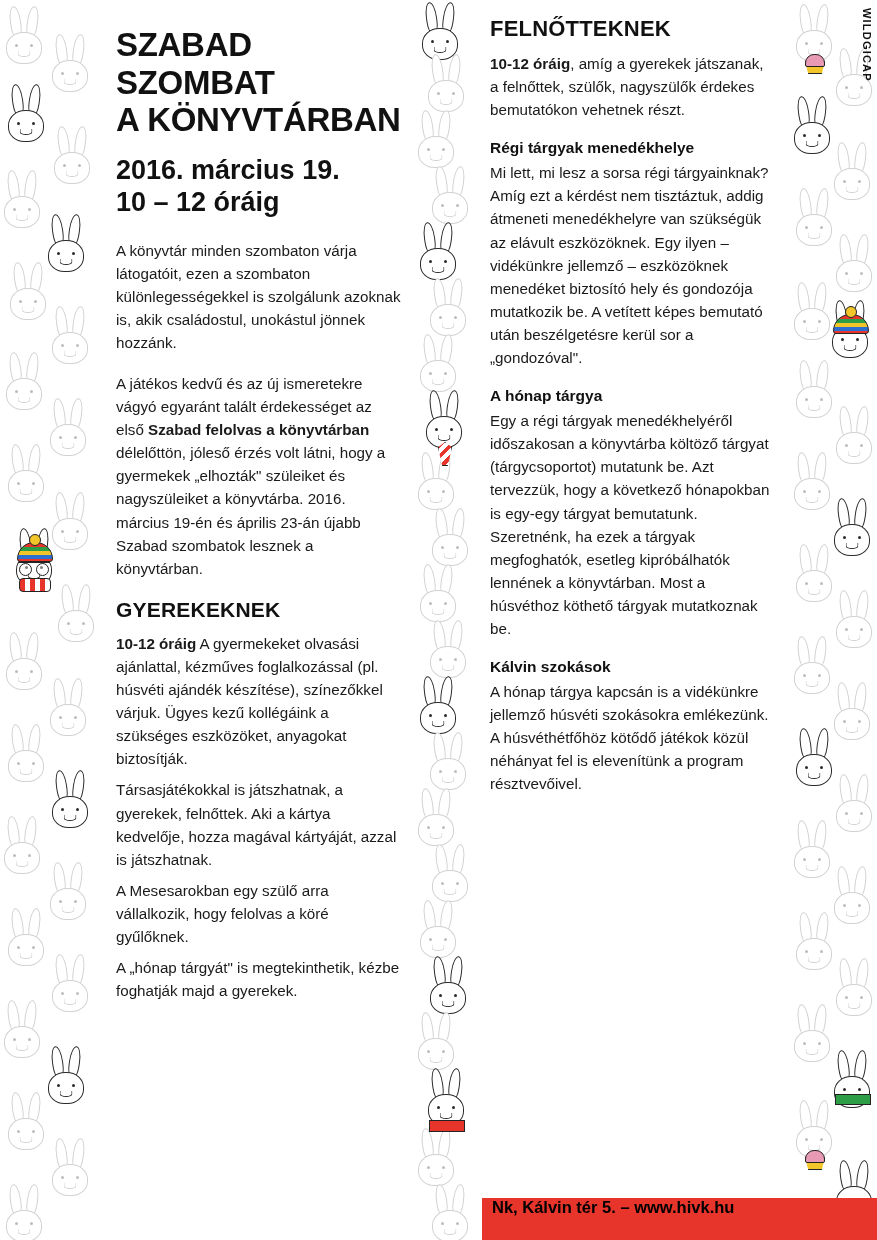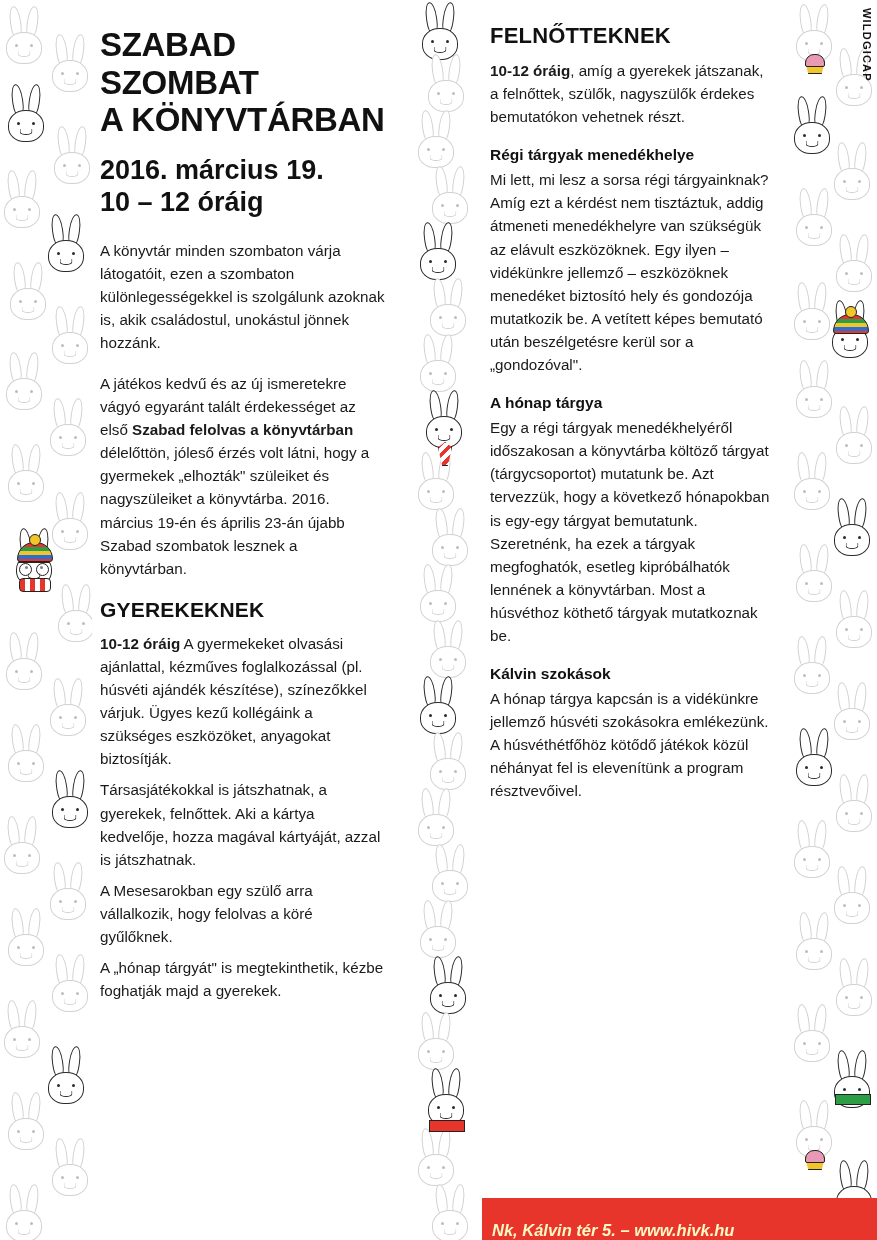--- a/index.html
+++ b/index.html
@@ -187,21 +187,21 @@
     z-index: 6;
   }
 
   
   .col {
     position: absolute;
     top: 0;
     z-index: 5;
     background: rgba(255,255,255,0.93);
   }
-  .col-left  { left: 92px;  width: 308px; padding: 22px 14px 0 8px; box-sizing: border-box; }
+  .col-left  { left: 108px;  width: 308px; padding: 22px 14px 0 8px; box-sizing: border-box; }
   .col-right { left: 482px; width: 306px; padding: 16px 14px 0 8px; box-sizing: border-box; }
 
   h1.poster-title {
     font-size: 33px;
     line-height: 1.14;
     font-weight: bold;
     margin: 4px 0 16px 0;
     letter-spacing: -0.3px;
     color: #111;
   }
@@ -235,25 +235,24 @@
   .bold { font-weight: bold; }
 
   
   .footer-banner {
     position: absolute;
     left: 482px;
     bottom: 0;
     width: 395px;
     height: 42px;
     background: #e8352b;
-    color: #fef9c3;
+    color: #000000;
     display: flex;
-    align-items: flex-end;
+    align-items: flex-start;
     z-index: 7;
-    font-style: italic;
   }
   .footer-banner span {
     font-size: 16.5px;
     font-weight: bold;
     padding-left: 10px;
   }
 </style>
 </head>
 <body>
 
@@ -1126,21 +1125,21 @@
   <p class="body tight">
     <span class="bold">10-12 óráig</span><span> A gyermekeket olvasási ajánlattal, kézműves foglalkozással (pl. húsvéti ajándék készítése), színezőkkel várjuk. Ügyes kezű kollégáink a  szükséges eszközöket, anyagokat biztosítják.</span>
   </p>
   <p class="body tight"> Társasjátékokkal is játszhatnak, a gyerekek, felnőttek. Aki a kártya kedvelője, hozza magával kártyáját, azzal is játszhatnak.</p>
   <p class="body tight">A Mesesarokban egy szülő arra vállalkozik, hogy felolvas a köré gyűlőknek.</p>
   <p class="body">A „hónap tárgyát" is megtekinthetik, kézbe foghatják majd a gyerekek.</p>
 </div>
 
 <div class="col col-right">
 
-  <h2 class="section" style="font-size:22px; margin-top:7px;">FELNŐTTEKNEK</h2>
+  <h2 class="section" style="font-size:22px; margin-top:0;">FELNŐTTEKNEK</h2>
 
   <p class="body">
     <span class="bold">10-12 óráig</span><span>, amíg a gyerekek játszanak, a felnőttek, szülők, nagyszülők érdekes bemutatókon vehetnek részt.</span>
   </p>
 
   <h3 class="sub">Régi tárgyak menedékhelye</h3>
   <p class="body">Mi lett, mi lesz a sorsa régi tárgyainknak? Amíg ezt a kérdést nem tisztáztuk, addig átmeneti menedékhelyre van szükségük az elávult eszközöknek. Egy ilyen – vidékünkre jellemző –  eszközöknek menedéket biztosító hely és gondozója mutatkozik be. A vetített képes bemutató után beszélgetésre kerül sor a „gondozóval".</p>
 
   <h3 class="sub">A hónap tárgya</h3>
   <p class="body">Egy a régi tárgyak menedékhelyéről időszakosan a könyvtárba költöző tárgyat (tárgycsoportot) mutatunk be. Azt tervezzük, hogy a következő hónapokban is egy-egy tárgyat bemutatunk. Szeretnénk, ha ezek a tárgyak megfoghatók, esetleg kipróbálhatók lennének a könyvtárban. Most a húsvéthoz köthető tárgyak mutatkoznak be.</p>

